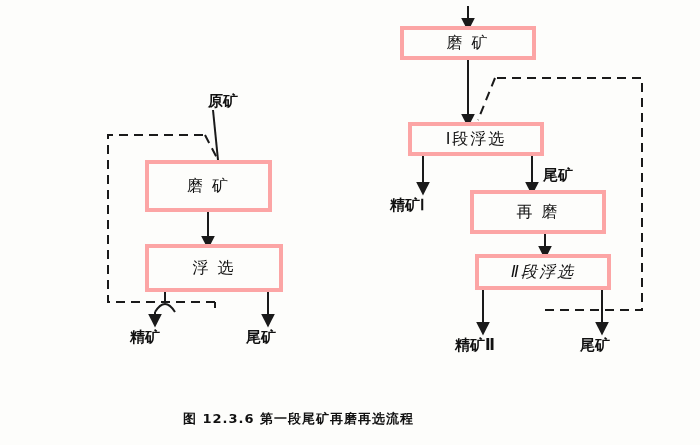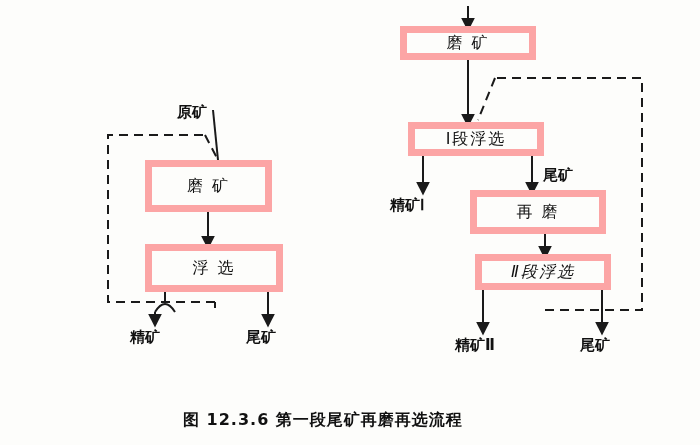--- a/index.html
+++ b/index.html
@@ -12,39 +12,39 @@
     width: 700px;
     height: 445px;
     background: #fdfdfb;
     overflow: hidden;
     font-family: "DejaVu Sans", "Liberation Sans", sans-serif;
     color: #111;
   }
   .box {
     position: absolute;
     box-sizing: border-box;
-    border: 7px solid #fca5a5;
+    border: 4px solid #fca5a5;
     background: #fdfdfb;
     display: flex;
     align-items: center;
     justify-content: center;
     font-size: 16px;
     letter-spacing: 2px;
     color: #111;
   }
   .label {
     position: absolute;
     font-size: 15px;
     color: #111;
     white-space: nowrap;
     font-weight: 600;
   }
   .caption {
     position: absolute;
-    font-size: 16px;
+    font-size: 13px;
     color: #111;
     white-space: nowrap;
     letter-spacing: 1px;
     font-weight: 600;
   }
   svg.lines {
     position: absolute;
     left: 0;
     top: 0;
     width: 700px;
@@ -111,21 +111,21 @@
   </svg>
 
   <div class="box" style="left:145px; top:160px; width:127px; height:52px;">
     <span>磨    矿</span>
   </div>
 
   <div class="box" style="left:145px; top:244px; width:138px; height:48px;">
     <span>浮    选</span>
   </div>
 
-  <div class="label" style="left:177px; top:92px;margin-top:11px;">原矿</div>
+  <div class="label" style="left:208px; top:92px;">原矿</div>
 
   <div class="label" style="left:130px; top:328px;">精矿</div>
 
   <div class="label" style="left:246px; top:328px;">尾矿</div>
 
   <div class="box" style="left:400px; top:26px; width:136px; height:34px;">
     <span>磨    矿</span>
   </div>
 
   <div class="box" style="left:408px; top:122px; width:136px; height:34px;">

